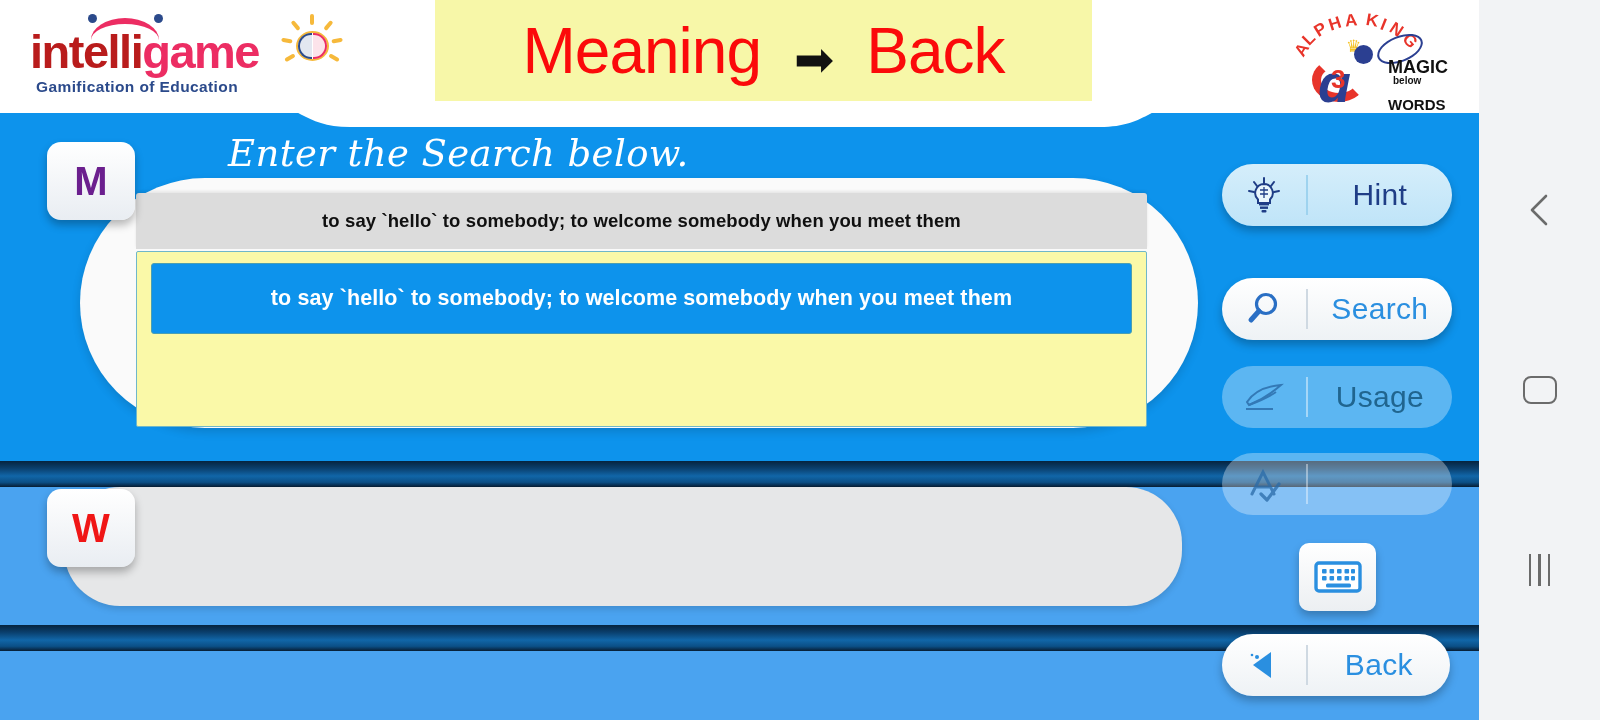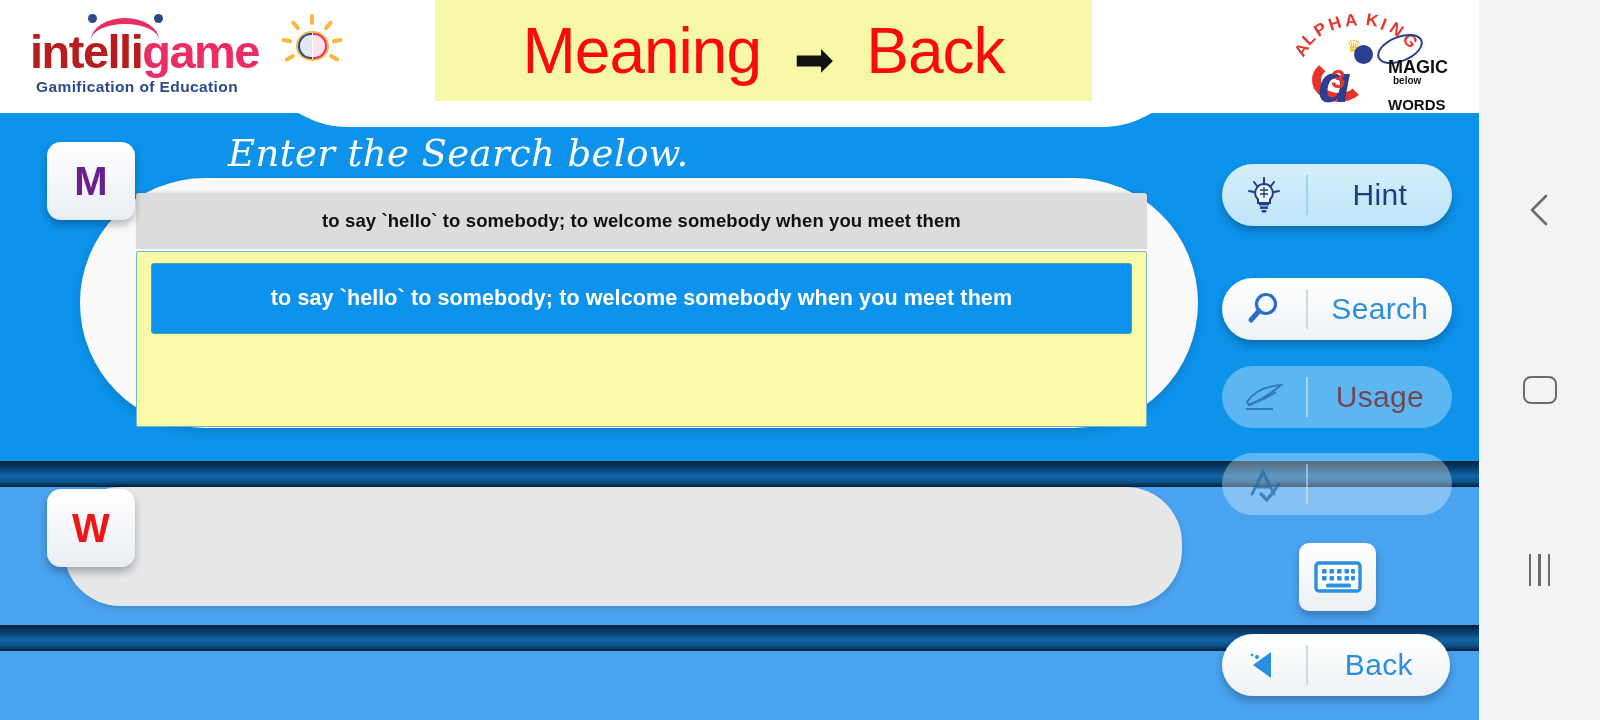--- a/index.html
+++ b/index.html
@@ -157,21 +157,21 @@
   .act .sep { width:1.6px; height:40px; background:rgba(255,255,255,.85); }
   .act .lb { flex:1; display:flex; align-items:center; justify-content:center;
     font-size:30px; letter-spacing:.3px; }
   .act-hint { top:164px; background:linear-gradient(180deg,#d5eefb 0%, #bfe4f8 100%); }
   .act-hint .lb { color:#1f3d86; }
   .act-hint .sep { background:#9ed3ef; }
   .act-search { top:278px; background:linear-gradient(180deg,#ffffff 0%, #eef2f5 100%); }
   .act-search .lb { color:#2a8fe0; }
   .act-search .sep { background:#cfd9e2; }
   .act-usage { top:366px; background:rgba(255,255,255,.33); box-shadow:none; }
-  .act-usage .lb { color:#7f1d1d; opacity:.75; }
+  .act-usage .lb { color:#0c4a6e; opacity:.75; }
   .act-usage .sep { background:rgba(255,255,255,.45); }
   .act-spell { top:453px; background:rgba(255,255,255,.33); box-shadow:none; }
   .act-spell .lb { color:#2a6ba8; opacity:.72; }
   .act-spell .sep { background:rgba(255,255,255,.4); }
   .act-back { left:1222px; top:634px; width:228px;
     background:linear-gradient(180deg,#ffffff 0%, #eef2f5 100%); }
   .act-back .lb { color:#2a8fe0; }
   .act-back .sep { background:#cfd9e2; }
 
   .kbd-btn {

